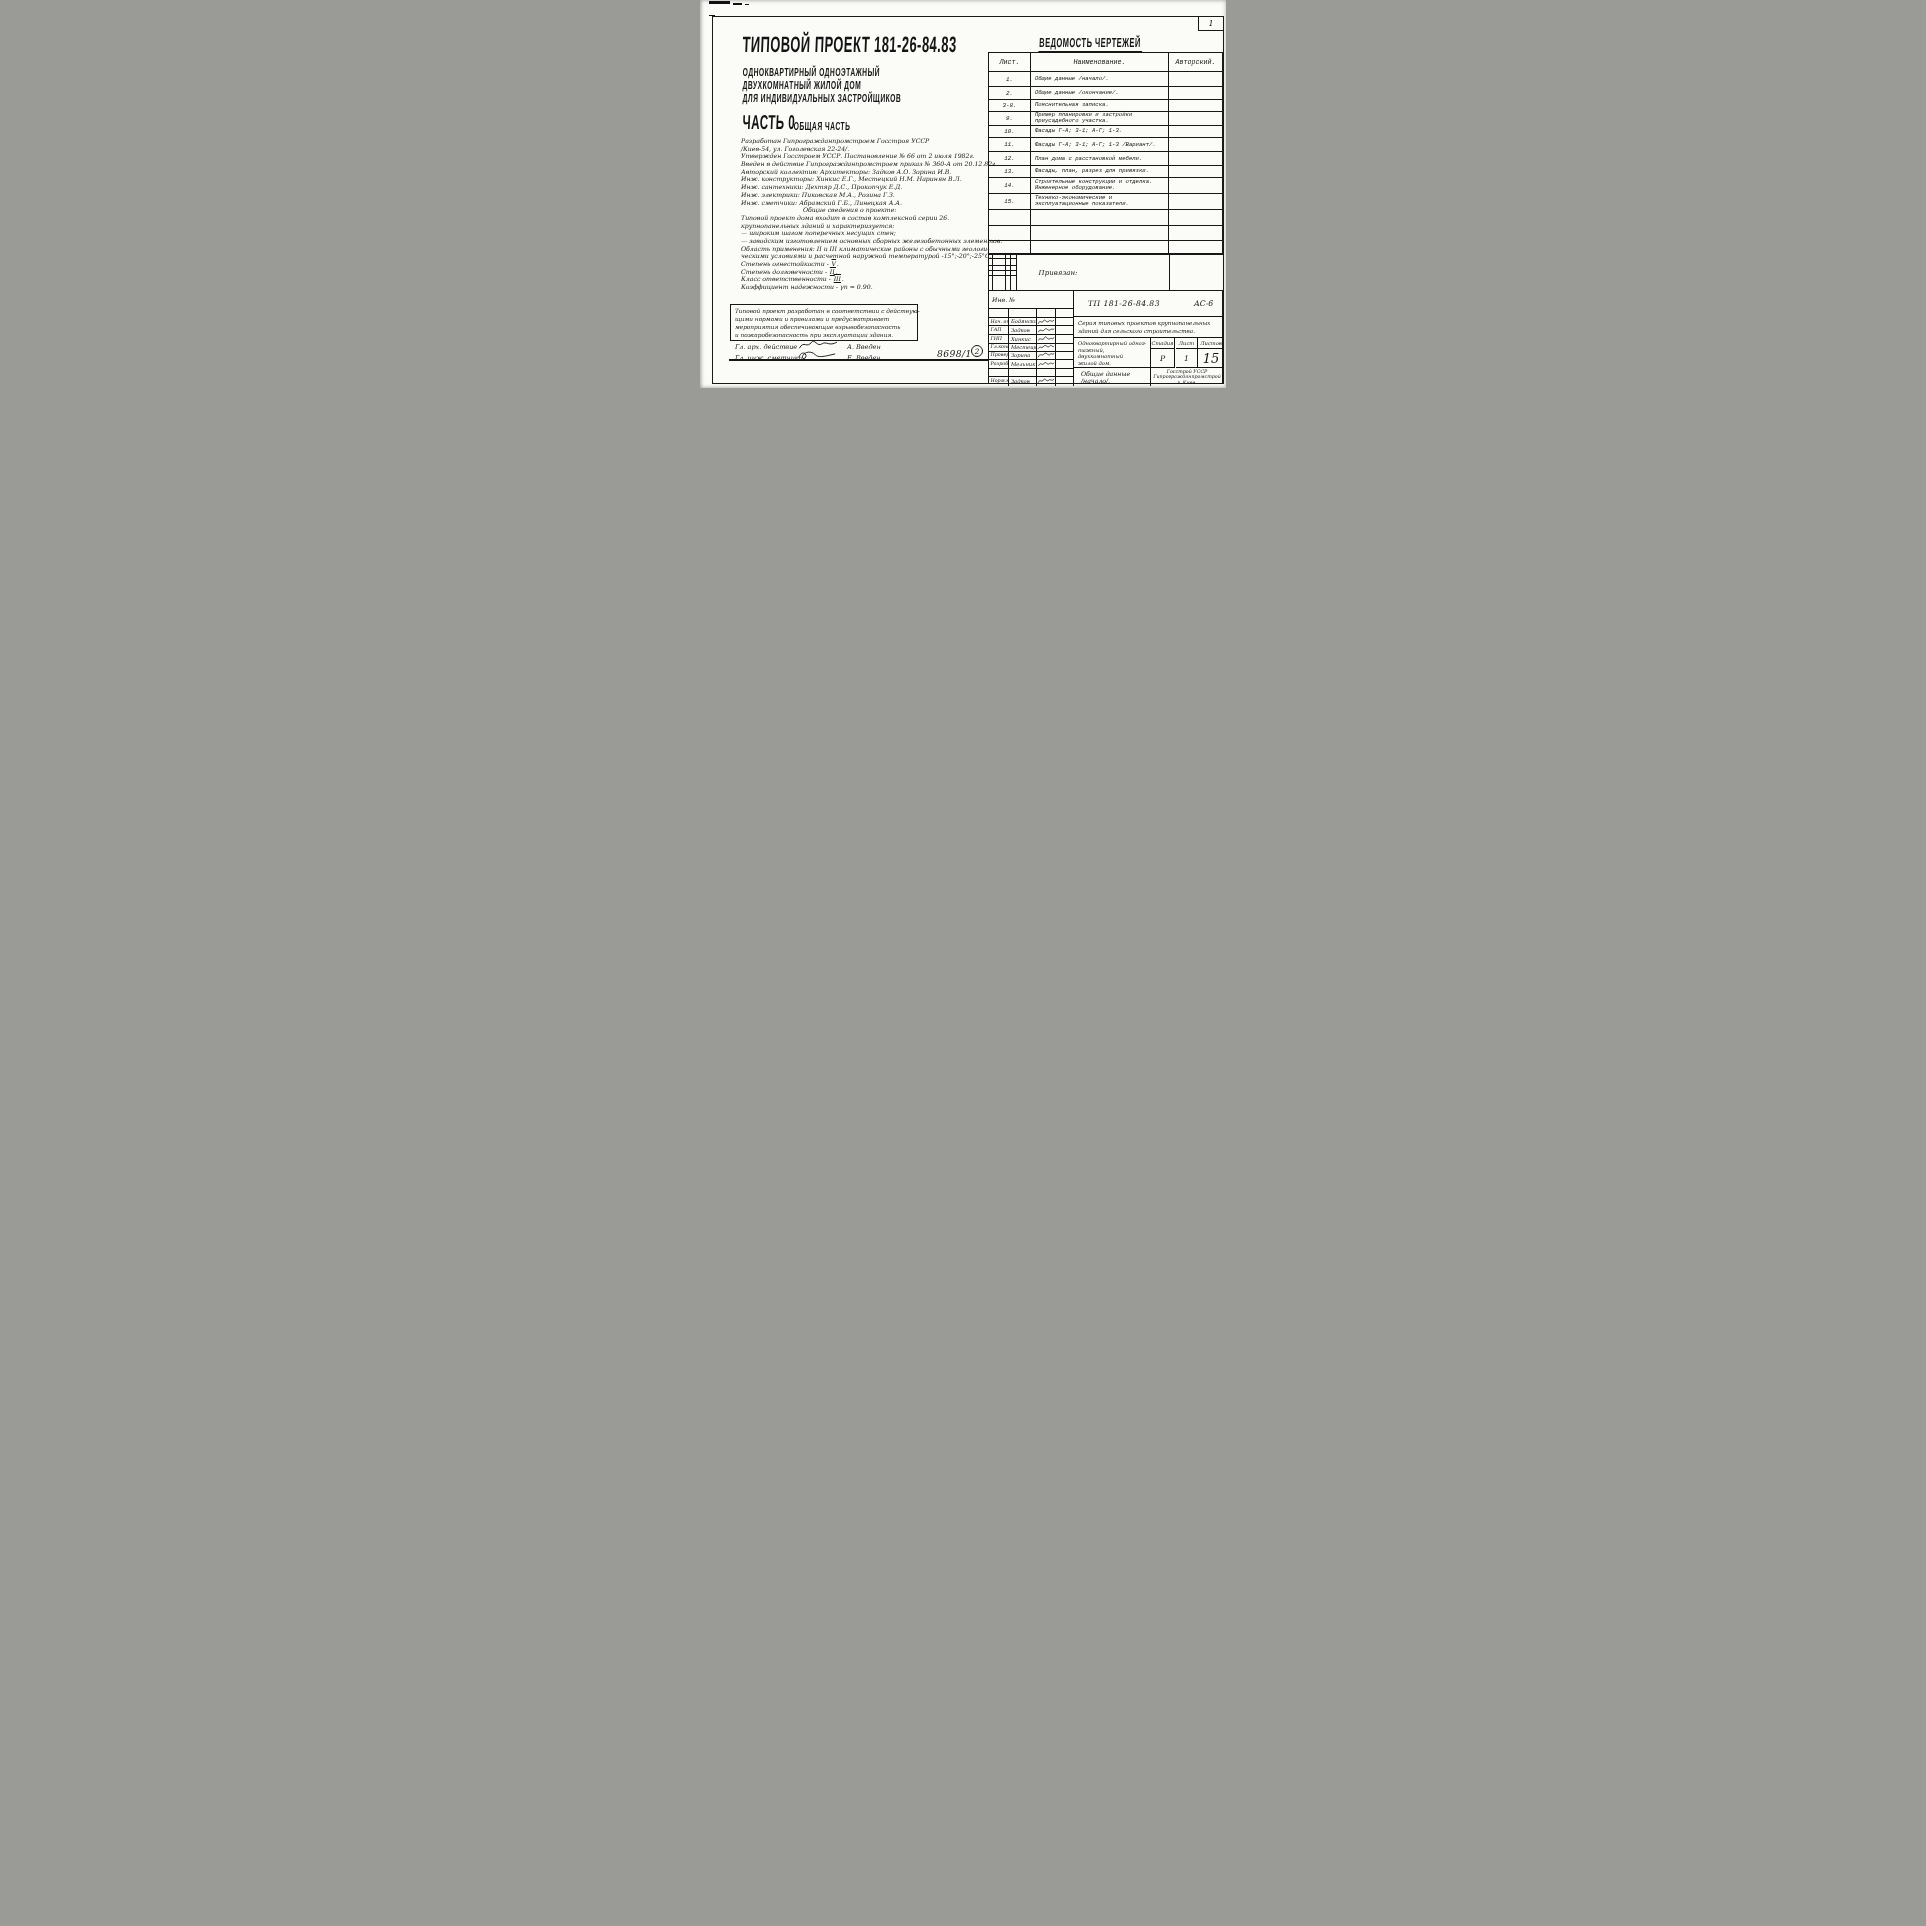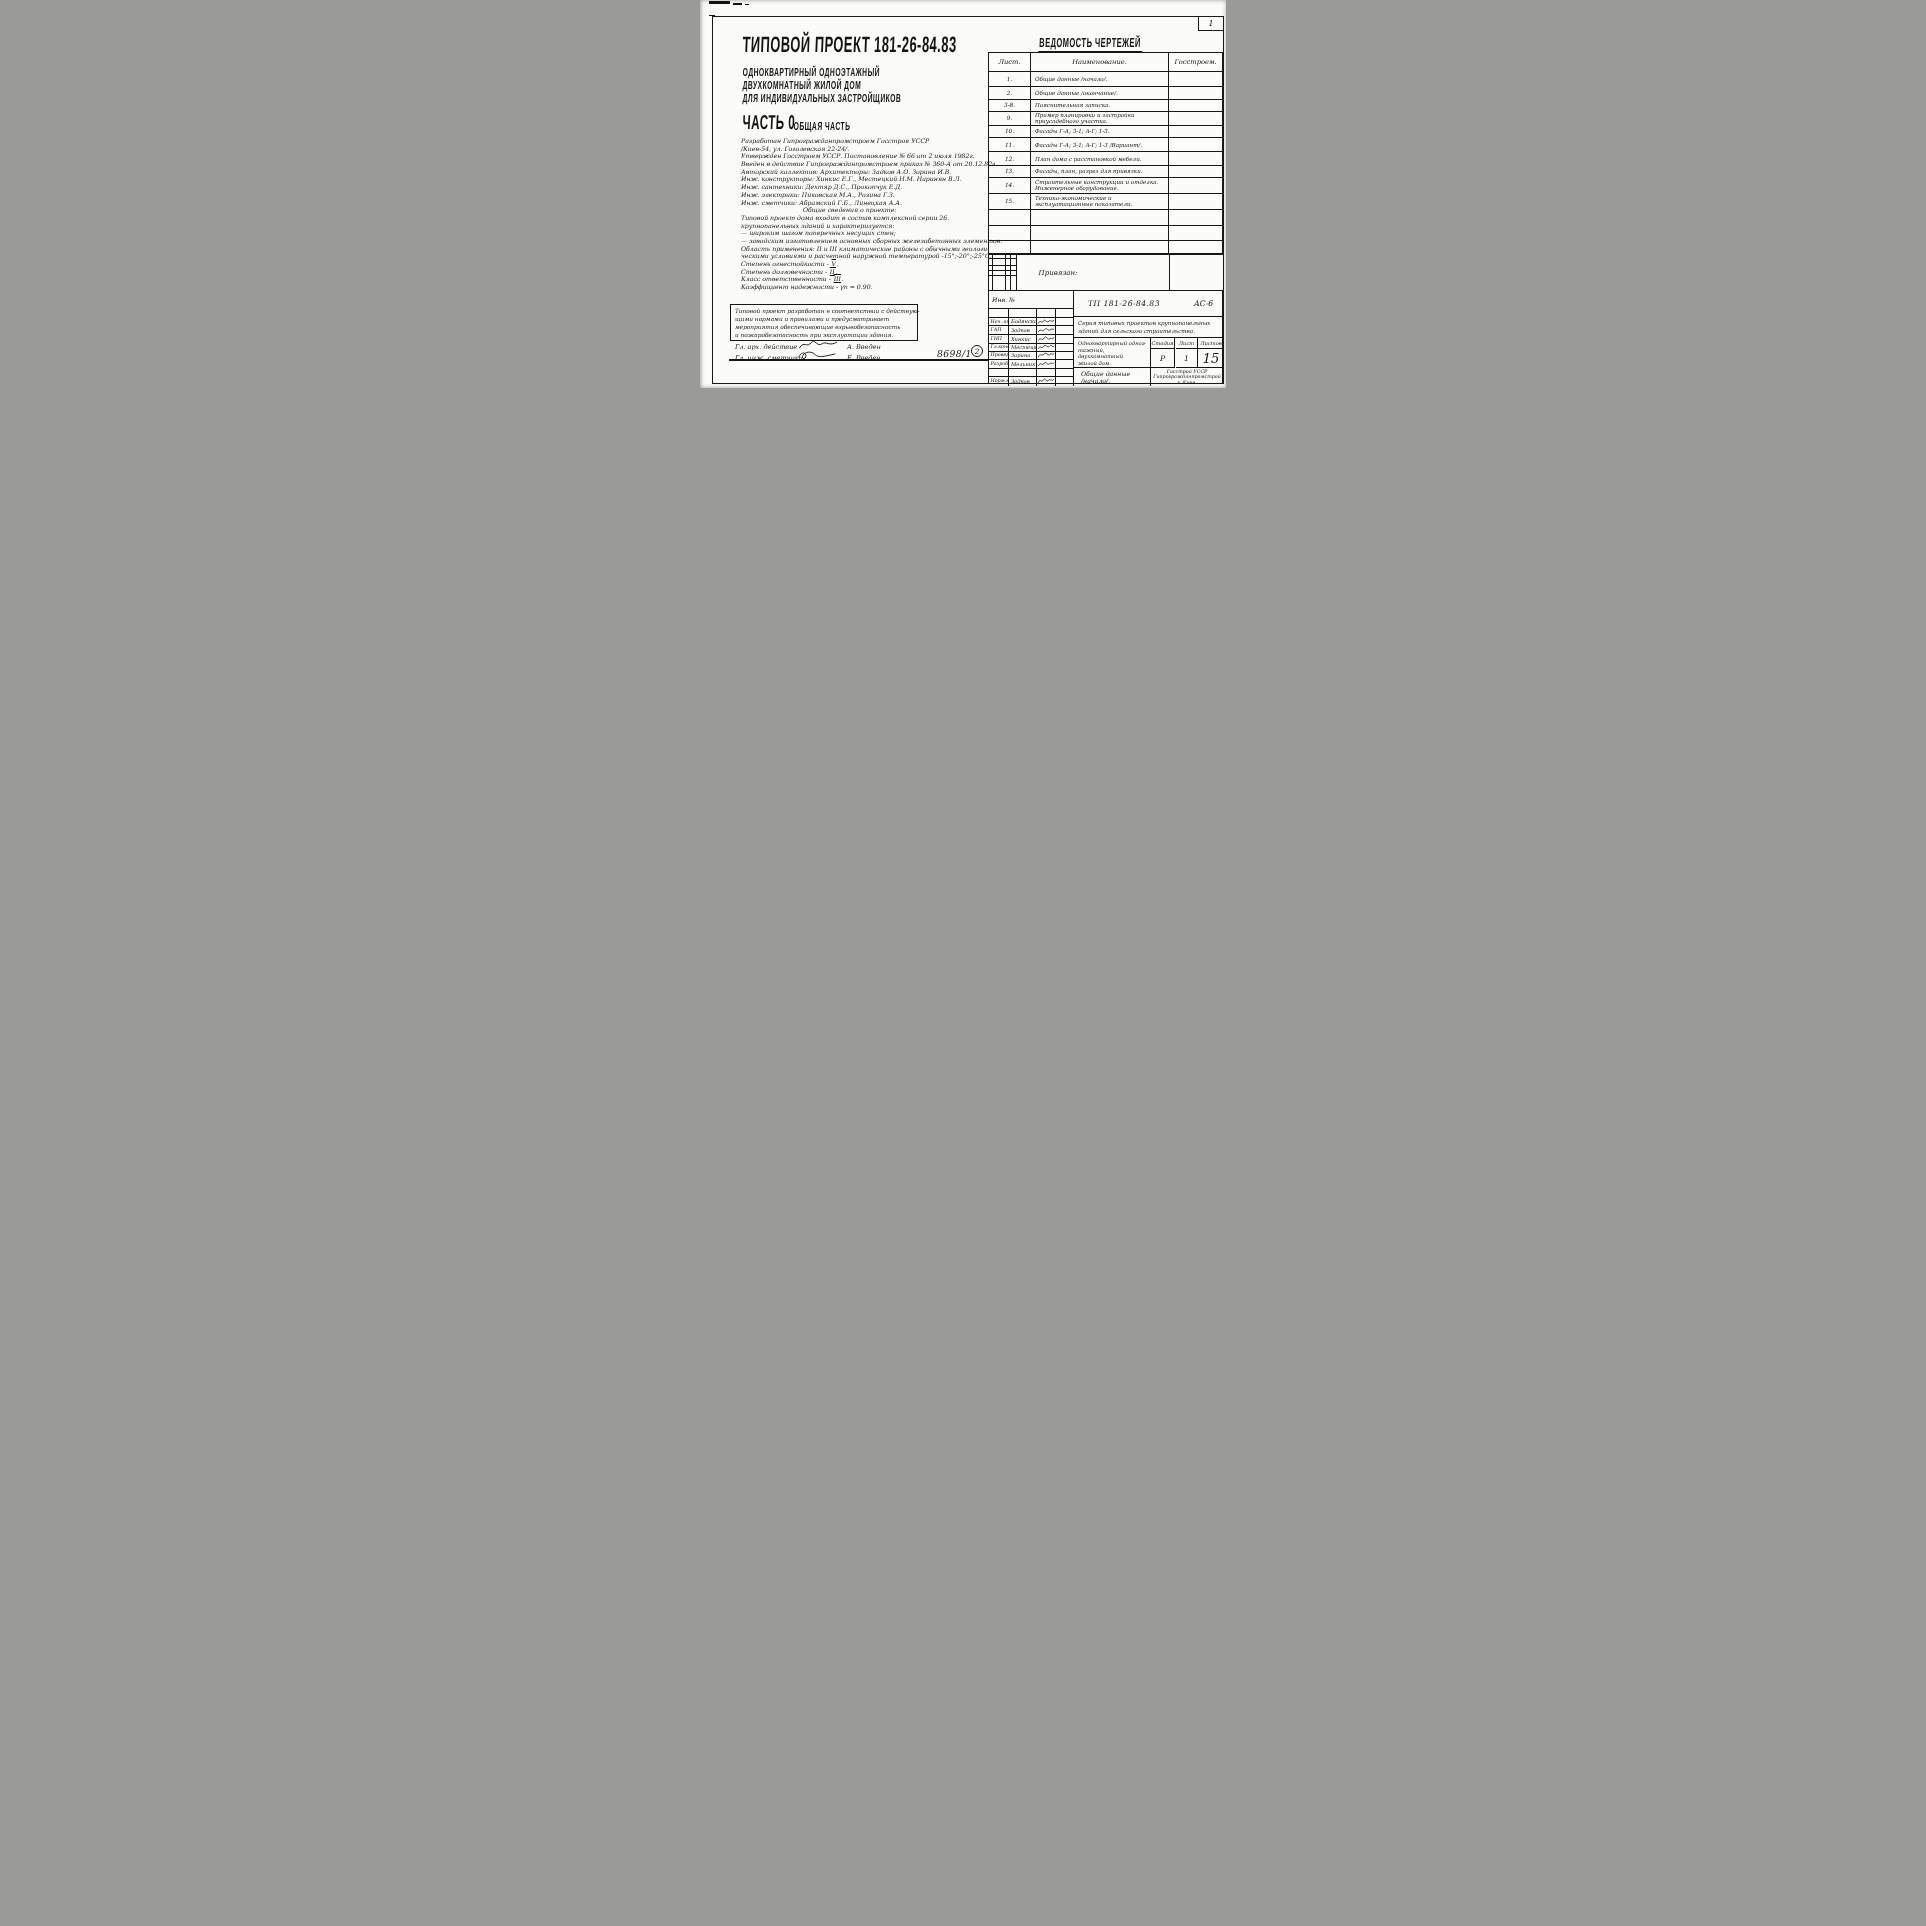--- a/index.html
+++ b/index.html
@@ -18,21 +18,21 @@
   }
   .artifact{position:absolute;background:#111;}
   
   .desc{width:256px;}
   .desc div{height:7.7px;line-height:7.7px;font-size:6.2px;white-space:nowrap;}
   .desc .centered{text-indent:62px;}
   .prop{height:8.9px;line-height:8.9px;font-size:6.4px;white-space:nowrap;}
   .roman{text-decoration:overline underline;padding:0 0.8px;}
   
   .vtable{left:288px;top:52px;width:235px;border:1px solid #171717;display:flex;flex-direction:column;background:transparent;}
-  .vrow{display:flex;border-bottom:0.8px solid #171717;}
+  .vrow{display:flex;border-bottom:0.8px solid #171717;font-family:Liberation Mono, monospace;}
   .vrow:last-child{border-bottom:none;}
   .c-sheet{width:41px;border-right:0.8px solid #171717;display:flex;align-items:center;justify-content:center;font-size:5.8px;}
   .c-name{flex:1;border-right:0.8px solid #171717;display:flex;align-items:center;padding:0.4px 3.9px;font-size:5.6px;line-height:6px;}
   .c-note{width:53px;}
   .vrow.hdr .c-sheet,.vrow.hdr .c-name,.vrow.hdr .c-note{font-size:6.7px;justify-content:center;display:flex;align-items:center;}
   
   .minigrid{left:288px;top:254px;width:28.5px;height:36px;border-right:0.8px solid #171717;border-left:1px solid #171717;display:grid;grid-template-columns:3.9px 13px 5px 5.4px;grid-template-rows:5.4px 6.2px 5.8px 4.6px 14.3px;}
   .minigrid div{border-right:0.7px solid #171717;border-bottom:0.7px solid #171717;}
   .minigrid div:nth-child(4n){border-right:none;}
   .minigrid div:nth-child(n+17){border-bottom:none;}
@@ -103,21 +103,21 @@
       <span>γn = 0.90.</span>
     </div>
   </div>
 
   <div class="abs stencil" style="left:339px;top:35px;font-size:13px;border-bottom:1px solid #171717;padding:0 2.3px 0.8px 0.8px;">ВЕДОМОСТЬ ЧЕРТЕЖЕЙ</div>
 
   <div class="vtable abs hand">
     <div class="vrow hdr" style="height:18px;">
       <div class="c-sheet">Лист.</div>
       <div class="c-name">Наименование.</div>
-      <div class="c-note">Госстроем.</div>
+      <div class="c-note">Авторский.</div>
     </div>
     <div class="vrow" style="height:14px;">
       <div class="c-sheet">1.</div>
       <div class="c-name">Общие данные  /начало/.</div>
       <div class="c-note"></div>
     </div>
     <div class="vrow" style="height:12.3px;">
       <div class="c-sheet">2.</div>
       <div class="c-name">Общие данные  /окончание/.</div>
       <div class="c-note"></div>

